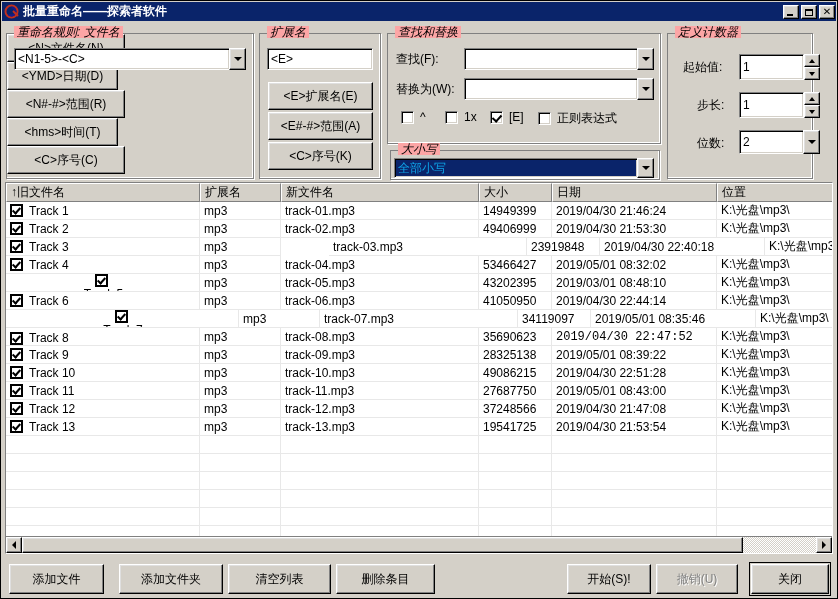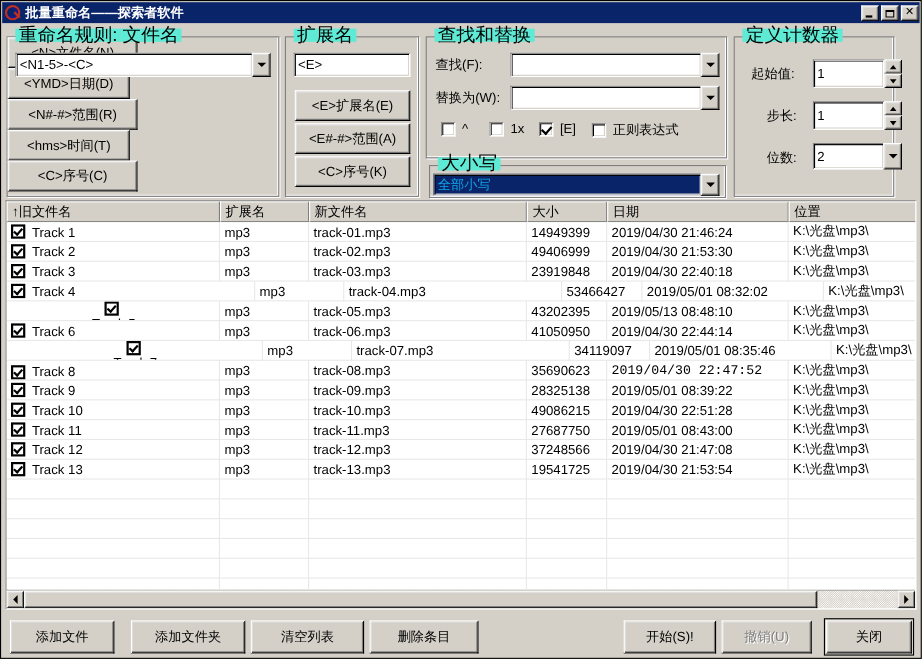--- a/index.html
+++ b/index.html
@@ -53,22 +53,22 @@
   
   .toppanel{position:relative;height:160px;flex:0 0 auto;}
   .group{
     position:absolute;
     border:1px solid #808080;
     box-shadow:1px 1px 0 #fff, inset -1px -1px 0 #fff;
     box-sizing:border-box;
   }
   .group > .legend{
     position:absolute;top:-8px;left:7px;
-    background:#5eead4;padding:0 3px;
-    font-size:17px;white-space:nowrap;line-height:12px;
+    background:#fca5a5;padding:0 3px;
+    font-size:12px;white-space:nowrap;line-height:12px;font-style:italic;
   }
   
   .field{
     background:#fff;
     border:1px solid;
     border-color:#808080 #fff #fff #808080;
     box-shadow:inset 1px 1px 0 #000, inset -1px -1px 0 #d4d0c8;
     box-sizing:border-box;
     font-size:12px;
     display:flex;align-items:center;
@@ -421,45 +421,45 @@
           <div class="cell" style="width: 73px;">49406999</div>
           <div class="cell" style="width: 165px;">2019/04/30 21:53:30</div>
           <div class="cell" style="width: 117px;">K:\光盘\mp3\</div>
         </div>
         <div class="row">
           <div class="cell name" style="width: 194px;">
             <span class="rowcb"></span>
             <span>Track 3</span>
           </div>
           <div class="cell" style="width: 81px;">mp3</div>
-          <div class="cell" style="width: 198px;">track-03.mp3</div>
+          <div class="cell" style="width: 198px; margin-left: 48px;">track-03.mp3</div>
           <div class="cell" style="width: 73px;">23919848</div>
           <div class="cell" style="width: 165px;">2019/04/30 22:40:18</div>
           <div class="cell" style="width: 117px;">K:\光盘\mp3\</div>
         </div>
         <div class="row">
-          <div class="cell name" style="width: 226px;">
+          <div class="cell name" style="width: 194px;">
             <span class="rowcb"></span>
             <span>Track 4</span>
           </div>
           <div class="cell" style="width: 81px;">mp3</div>
           <div class="cell" style="width: 198px;">track-04.mp3</div>
           <div class="cell" style="width: 73px;">53466427</div>
           <div class="cell" style="width: 165px;">2019/05/01 08:32:02</div>
           <div class="cell" style="width: 117px;">K:\光盘\mp3\</div>
         </div>
         <div class="row">
           <div class="cell name" style="width: 194px; flex-direction: column;">
             <span class="rowcb"></span>
             <span>Track 5</span>
           </div>
           <div class="cell" style="width: 81px;">mp3</div>
           <div class="cell" style="width: 198px;">track-05.mp3</div>
           <div class="cell" style="width: 73px;">43202395</div>
-          <div class="cell" style="width: 165px;">2019/05/13 08:48:10</div>
+          <div class="cell" style="width: 165px;">2019/03/01 08:48:10</div>
           <div class="cell" style="width: 117px;">K:\光盘\mp3\</div>
         </div>
         <div class="row">
           <div class="cell name" style="width: 194px;">
             <span class="rowcb"></span>
             <span>Track 6</span>
           </div>
           <div class="cell" style="width: 81px;">mp3</div>
           <div class="cell" style="width: 198px;">track-06.mp3</div>
           <div class="cell" style="width: 73px;">41050950</div>

